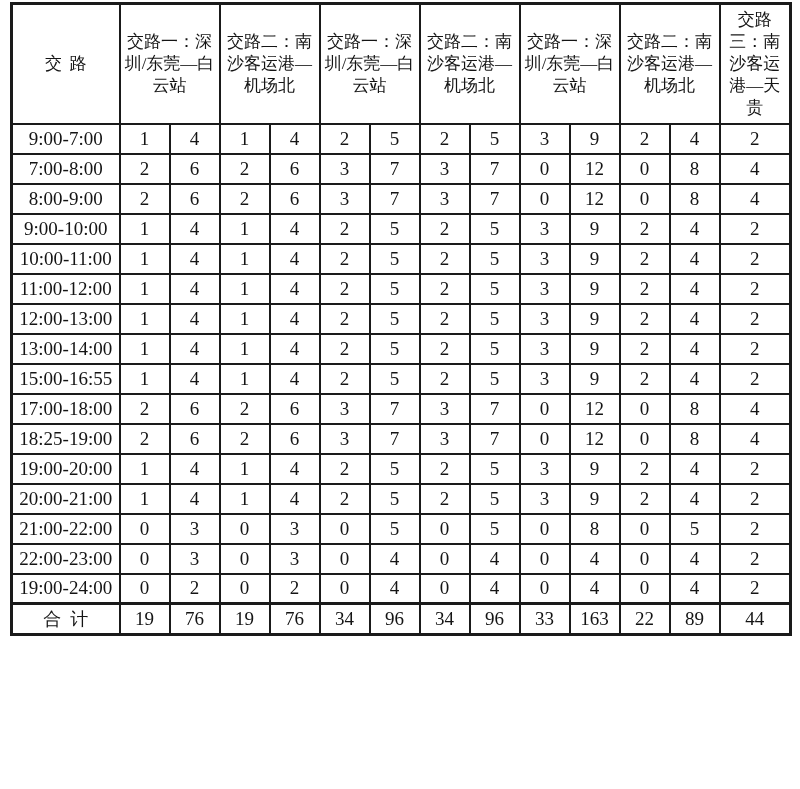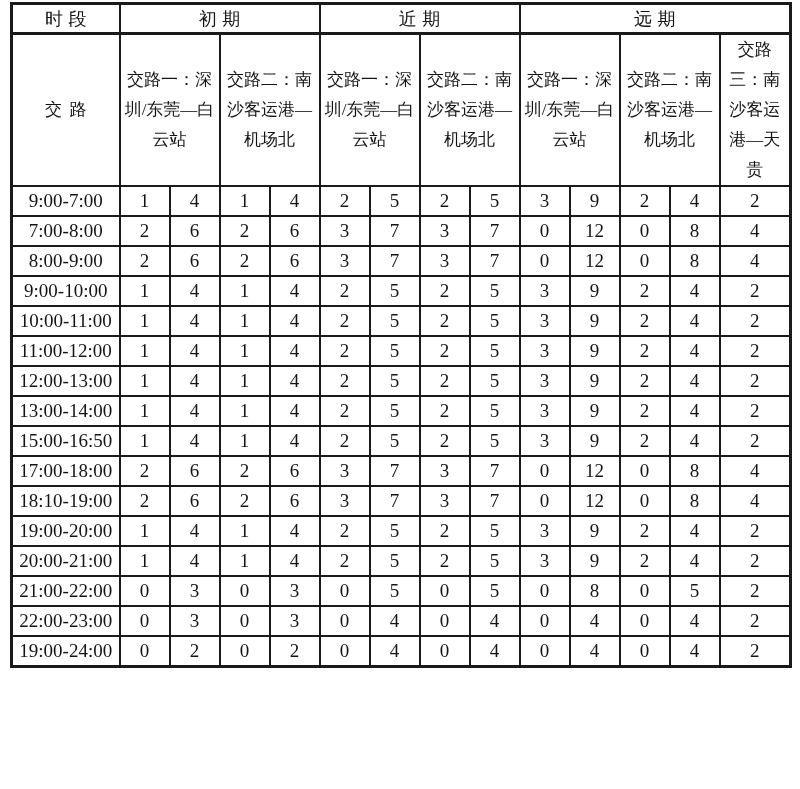--- a/index.html
+++ b/index.html
@@ -36,21 +36,21 @@
   tr.r1 td {
     height: 30px;
     font-size: 18px;
     letter-spacing: 0.3em;
     text-indent: 0.3em;
     border-bottom-width: 3px;
   }
   tr.r2 td {
     height: 120px;
     font-size: 17px;
-    line-height: 30px;
+    line-height: 22px;
     padding: 0 3px;
   }
   tr.r3 td {
     height: 48px;
     font-size: 17px;
     line-height: 23px;
     padding: 0 2px;
   }
   td.lbl { letter-spacing: 0.45em; text-indent: 0.45em; font-size: 18px; }
   td.lbl4 { letter-spacing: 0.25em; text-indent: 0.25em; font-size: 18px; }
@@ -76,26 +76,20 @@
         <col class="c-val">
         <col class="c-val">
         <col class="c-val">
       <col class="c-val">
         <col class="c-val">
         <col class="c-val">
         <col class="c-val">
       <col class="c-last">
     </colgroup>
     <thead>
-      <tr class="r1">
-        <td class="lbl">时段</td>
-        <td colspan="4">初期</td>
-        <td colspan="4">近期</td>
-        <td colspan="5">远期</td>
-      </tr>
       <tr class="r2">
         <td class="lbl">交路</td>
         <td colspan="2">交路一：深圳/东莞—白云站</td>
         <td colspan="2">交路二：南沙客运港—机场北</td>
         <td colspan="2">交路一：深圳/东莞—白云站</td>
         <td colspan="2">交路二：南沙客运港—机场北</td>
         <td colspan="2">交路一：深圳/东莞—白云站</td>
         <td colspan="2">交路二：南沙客运港—机场北</td>
         <td>交路三：南沙客运港—天贵</td>
       </tr>
@@ -223,21 +217,21 @@
           <td class="val">5</td>
           <td class="val">2</td>
           <td class="val">5</td>
           <td class="val">3</td>
           <td class="val">9</td>
           <td class="val">2</td>
           <td class="val">4</td>
           <td class="val">2</td>
         </tr>
         <tr>
-          <td class="time">15:00-16:50</td>
+          <td class="time">15:00-16:55</td>
           <td class="val">1</td>
           <td class="val">4</td>
           <td class="val">1</td>
           <td class="val">4</td>
           <td class="val">2</td>
           <td class="val">5</td>
           <td class="val">2</td>
           <td class="val">5</td>
           <td class="val">3</td>
           <td class="val">9</td>
@@ -255,21 +249,21 @@
           <td class="val">7</td>
           <td class="val">3</td>
           <td class="val">7</td>
           <td class="val">0</td>
           <td class="val">12</td>
           <td class="val">0</td>
           <td class="val">8</td>
           <td class="val">4</td>
         </tr>
         <tr>
-          <td class="time">18:10-19:00</td>
+          <td class="time">18:25-19:00</td>
           <td class="val">2</td>
           <td class="val">6</td>
           <td class="val">2</td>
           <td class="val">6</td>
           <td class="val">3</td>
           <td class="val">7</td>
           <td class="val">3</td>
           <td class="val">7</td>
           <td class="val">0</td>
           <td class="val">12</td>
@@ -349,16 +343,32 @@
           <td class="val">2</td>
           <td class="val">0</td>
           <td class="val">4</td>
           <td class="val">0</td>
           <td class="val">4</td>
           <td class="val">0</td>
           <td class="val">4</td>
           <td class="val">0</td>
           <td class="val">4</td>
           <td class="val">2</td>
+        </tr>
+        <tr class="total-row">
+          <td class="time">合计</td>
+          <td class="val">19</td>
+          <td class="val">76</td>
+          <td class="val">19</td>
+          <td class="val">76</td>
+          <td class="val">34</td>
+          <td class="val">96</td>
+          <td class="val">34</td>
+          <td class="val">96</td>
+          <td class="val">33</td>
+          <td class="val">163</td>
+          <td class="val">22</td>
+          <td class="val">89</td>
+          <td class="val">44</td>
         </tr>
       </tbody>
   </table>
 </div>
 
 </body></html>

